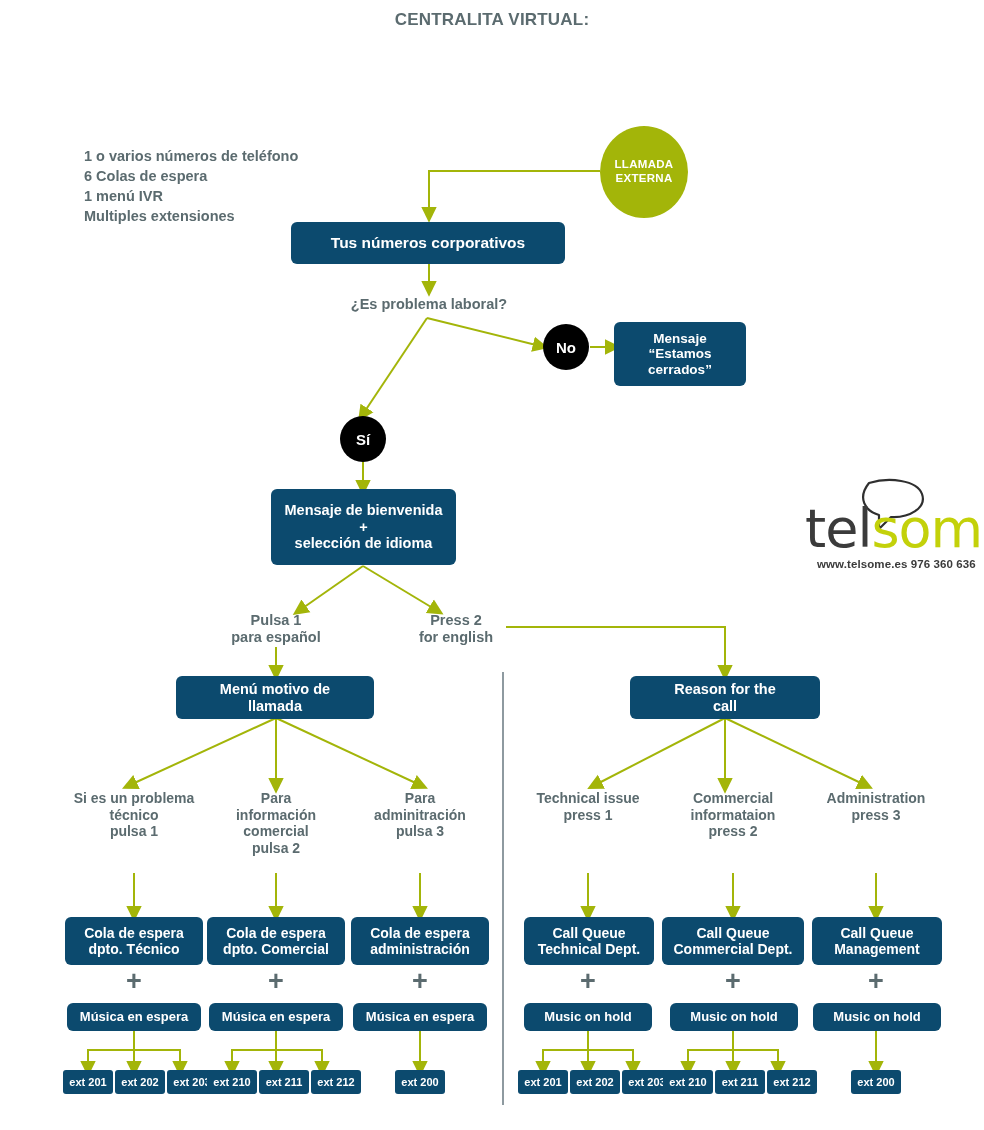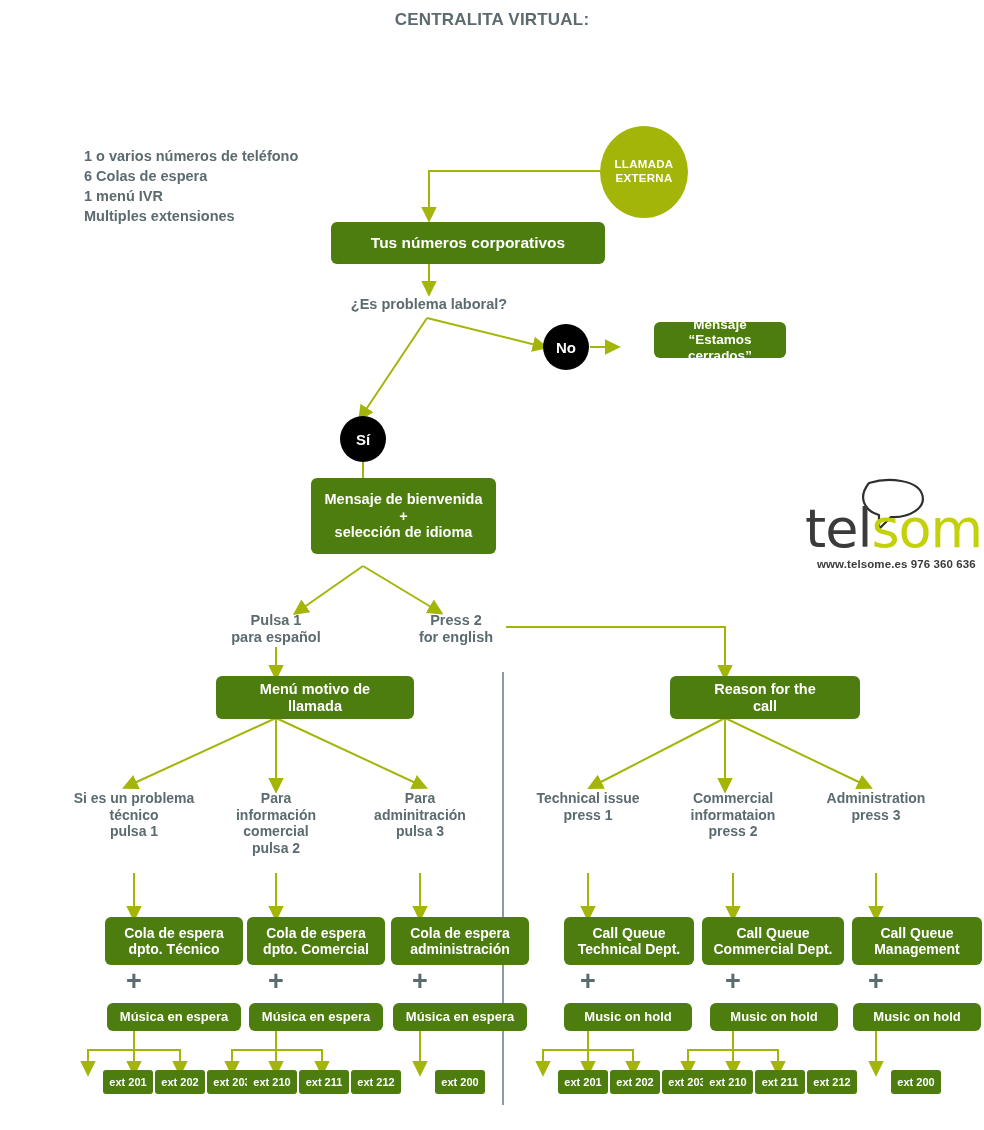--- a/index.html
+++ b/index.html
@@ -46,33 +46,32 @@
     font-size: 14.5px;
     font-weight: bold;
     line-height: 20px;
     white-space: pre-line;
     margin-left: 44px;
   }
 
   
   .gbox {
     position: absolute;
-    background: #4d7c0f;
+    background: #0c4a6e;
     border-radius: 6px;
     color: #ffffff;
     font-weight: bold;
     display: flex;
     align-items: center;
     justify-content: center;
     text-align: center;
     line-height: 1.15;
     box-sizing: border-box;
     padding: 2px 4px;
     white-space: pre-line;
-    margin-left: 40px;
   }
   .gbox.sharp { border-radius: 3px; }
 
   
   .gcircle {
     position: absolute;
     background: #000000;
     border-radius: 50%;
     color: #ffffff;
     font-weight: bold;
@@ -225,26 +224,26 @@
 
   <div class="gellipse" style="left:600px; top:126px; width:88px; height:92px;">LLAMADA
 EXTERNA</div>
 
   <div class="gbox" style="left:291px; top:222px; width:274px; height:42px; font-size:15.5px;">Tus números corporativos</div>
 
   <div class="flabel" style="left:329px; top:296px; width:200px; font-size:14.5px;">¿Es problema laboral?</div>
 
   <div class="gcircle" style="left:543px; top:324px; width:46px; height:46px;">No</div>
 
-  <div class="gbox" style="left:614px; top:322px; width:132px; height:36px; font-size:13.5px;">Mensaje
+  <div class="gbox" style="left:614px; top:322px; width:132px; height:64px; font-size:13.5px;">Mensaje
 “Estamos cerrados”</div>
 
   <div class="gcircle" style="left:340px; top:416px; width:46px; height:46px;">Sí</div>
 
-  <div class="gbox" style="left:271px; top:478px; width:185px; height:76px; font-size:14.5px;">Mensaje de bienvenida
+  <div class="gbox" style="left:271px; top:489px; width:185px; height:76px; font-size:14.5px;">Mensaje de bienvenida
 +
 selección de idioma</div>
 
   <div class="flabel" style="left:206px; top:612px; width:140px; font-size:14.5px;">Pulsa 1
 para español</div>
 
   <div class="flabel" style="left:386px; top:612px; width:140px; font-size:14.5px;">Press 2
 for english</div>
 
   <div class="gbox" style="left:176px; top:676px; width:198px; height:43px; font-size:14.5px;">Menú motivo de

